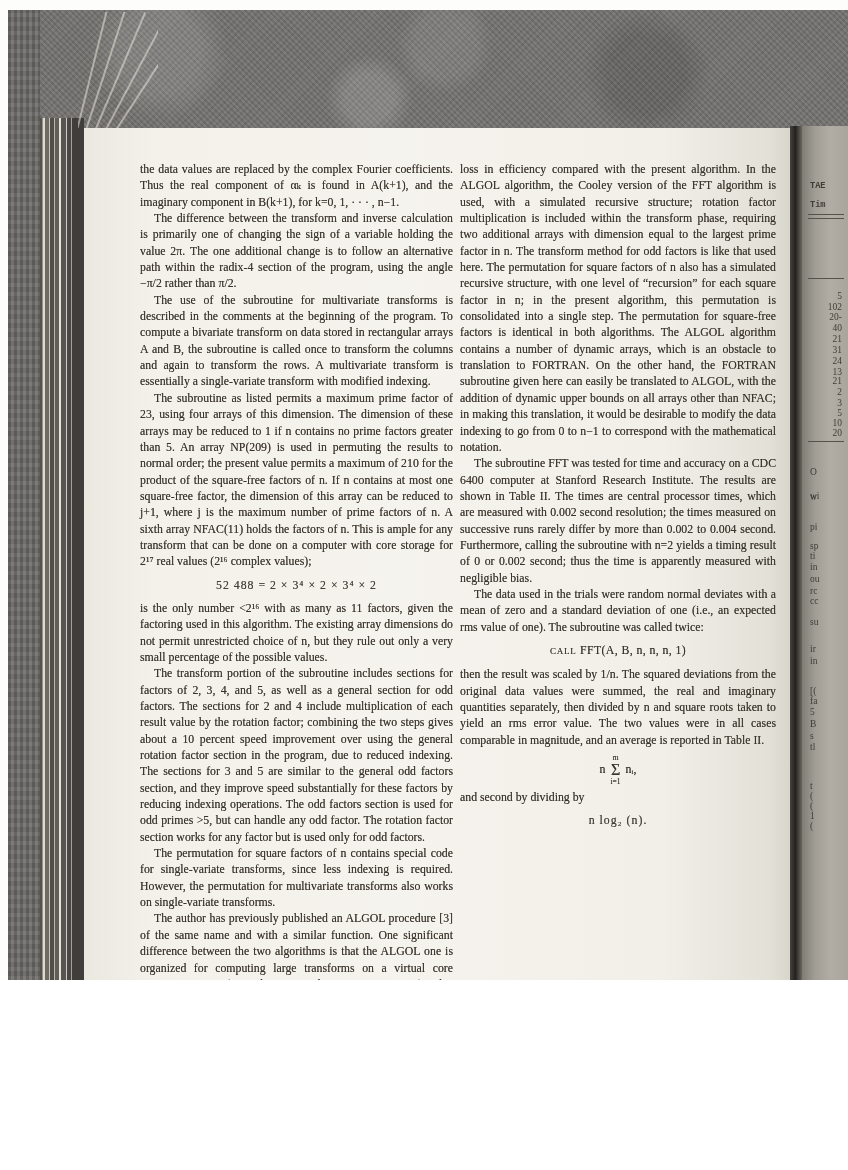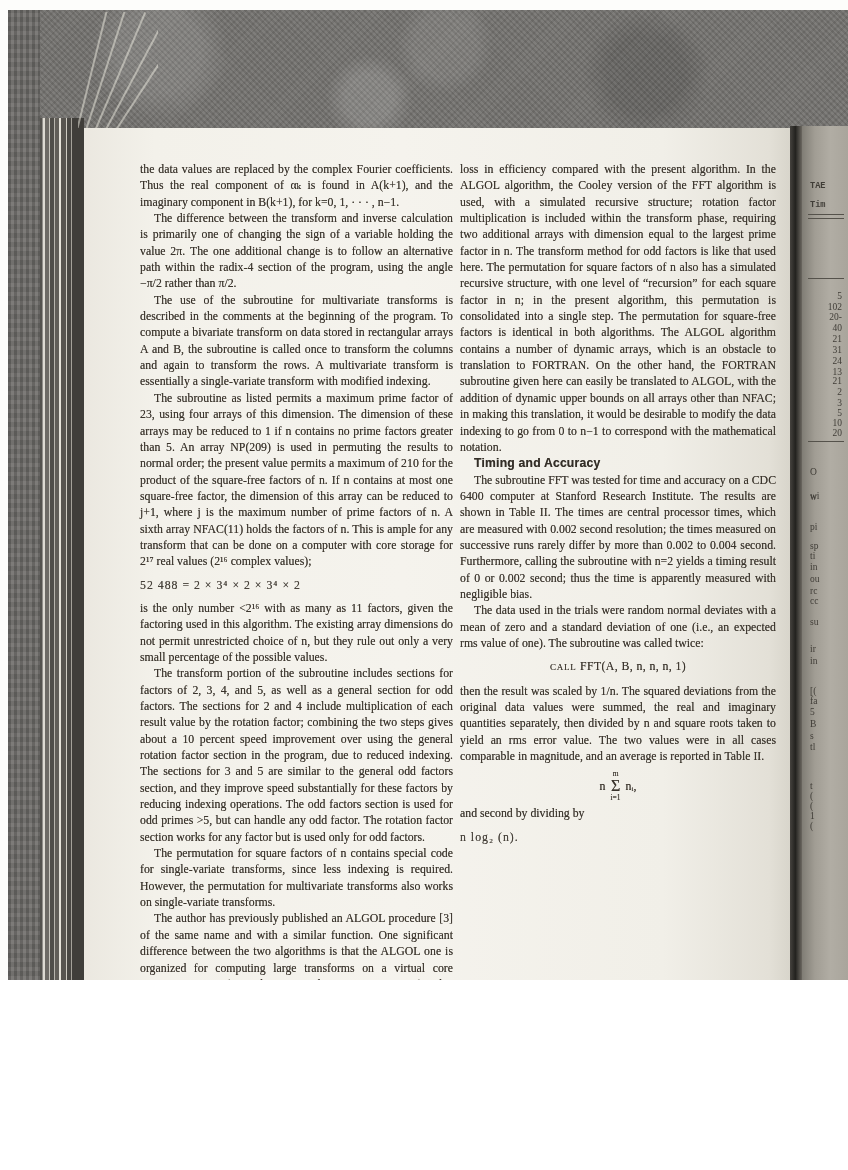--- a/index.html
+++ b/index.html
@@ -54,21 +54,21 @@
   .col{
     position:absolute;top:33px;
     font-size:11.8px;line-height:16.35px;text-align:justify;
     color:#3a342c;text-shadow:0 0 .5px rgba(58,52,44,.65);
   }
   .col-left{left:56px;width:313px;}
   .col-right{left:376px;width:316px;}
   .col p{margin:0;text-indent:14px;}
   .col p.cont{text-indent:0;}
   .equation{
-    text-indent:0;margin:7px 0;
+    text-align:center;text-indent:0;margin:7px 0;
     color:#46413a;letter-spacing:1px;
   }
   .call-line{text-align:center;text-indent:0;margin:7px 0;letter-spacing:.4px;}
   .sc{font-size:9px;letter-spacing:.8px;}
   .subheading{
     font-family:"Liberation Sans","DejaVu Sans",sans-serif;
     font-weight:700;font-size:12.2px;color:#332e27;
     margin:15px 0 8px;text-indent:0;text-align:left;letter-spacing:.2px;
   }
   .sum-eq{display:flex;justify-content:center;align-items:center;gap:5px;margin:6px 0 4px;text-indent:0;}
@@ -131,21 +131,20 @@
       <p>The subroutine as listed permits a maximum prime factor of 23, using four arrays of this dimension. The dimension of these arrays may be reduced to 1 if n contains no prime factors greater than 5. An array NP(209) is used in permuting the results to normal order; the present value permits a maximum of 210 for the product of the square-free factors of n. If n contains at most one square-free factor, the dimension of this array can be reduced to j+1, where j is the maximum number of prime factors of n. A sixth array NFAC(11) holds the factors of n. This is ample for any transform that can be done on a computer with core storage for 2¹⁷ real values (2¹⁶ complex values);</p>
       <div class="equation">52 488 = 2 × 3⁴ × 2 × 3⁴ × 2</div>
       <p class="cont">is the only number &lt;2¹⁶ with as many as 11 factors, given the factoring used in this algorithm. The existing array dimensions do not permit unrestricted choice of n, but they rule out only a very small percentage of the possible values.</p>
       <p>The transform portion of the subroutine includes sections for factors of 2, 3, 4, and 5, as well as a general section for odd factors. The sections for 2 and 4 include multiplication of each result value by the rotation factor; combining the two steps gives about a 10 percent speed improvement over using the general rotation factor section in the program, due to reduced indexing. The sections for 3 and 5 are similar to the general odd factors section, and they improve speed substantially for these factors by reducing indexing operations. The odd factors section is used for odd primes &gt;5, but can handle any odd factor. The rotation factor section works for any factor but is used only for odd factors.</p>
       <p>The permutation for square factors of n contains special code for single-variate transforms, since less indexing is required. However, the permutation for multivariate transforms also works on single-variate transforms.</p>
       <p>The author has previously published an ALGOL procedure [3] of the same name and with a similar function. One significant difference between the two algorithms is that the ALGOL one is organized for computing large transforms on a virtual core memory system (e.g., the Burroughs B5500 computer). This constraint leads to a small</p>
     </div>
 
     <div class="col col-right">
       <p class="cont">loss in efficiency compared with the present algorithm. In the ALGOL algorithm, the Cooley version of the FFT algorithm is used, with a simulated recursive structure; rotation factor multiplication is included within the transform phase, requiring two additional arrays with dimension equal to the largest prime factor in n. The transform method for odd factors is like that used here. The permutation for square factors of n also has a simulated recursive structure, with one level of “recursion” for each square factor in n; in the present algorithm, this permutation is consolidated into a single step. The permutation for square-free factors is identical in both algorithms. The ALGOL algorithm contains a number of dynamic arrays, which is an obstacle to translation to FORTRAN. On the other hand, the FORTRAN subroutine given here can easily be translated to ALGOL, with the addition of dynamic upper bounds on all arrays other than NFAC; in making this translation, it would be desirable to modify the data indexing to go from 0 to n−1 to correspond with the mathematical notation.</p>
-      <p class="subheading">Timing and Accuracy</p>
       <p>The subroutine FFT was tested for time and accuracy on a CDC 6400 computer at Stanford Research Institute. The results are shown in Table II. The times are central processor times, which are measured with 0.002 second resolution; the times measured on successive runs rarely differ by more than 0.002 to 0.004 second. Furthermore, calling the subroutine with n=2 yields a timing result of 0 or 0.002 second; thus the time is apparently measured with negligible bias.</p>
       <p>The data used in the trials were random normal deviates with a mean of zero and a standard deviation of one (i.e., an expected rms value of one). The subroutine was called twice:</p>
       <div class="call-line">
         <span class="sc">CALL</span>
         <span>FFT(A, B, n, n, n, 1)</span>
       </div>
       <p class="cont">then the result was scaled by 1/n. The squared deviations from the original data values were summed, the real and imaginary quantities separately, then divided by n and square roots taken to yield an rms error value. The two values were in all cases comparable in magnitude, and an average is reported in Table II.</p>
       <div class="sum-eq">
         <span>n</span>
         <span class="sigma-stack">

